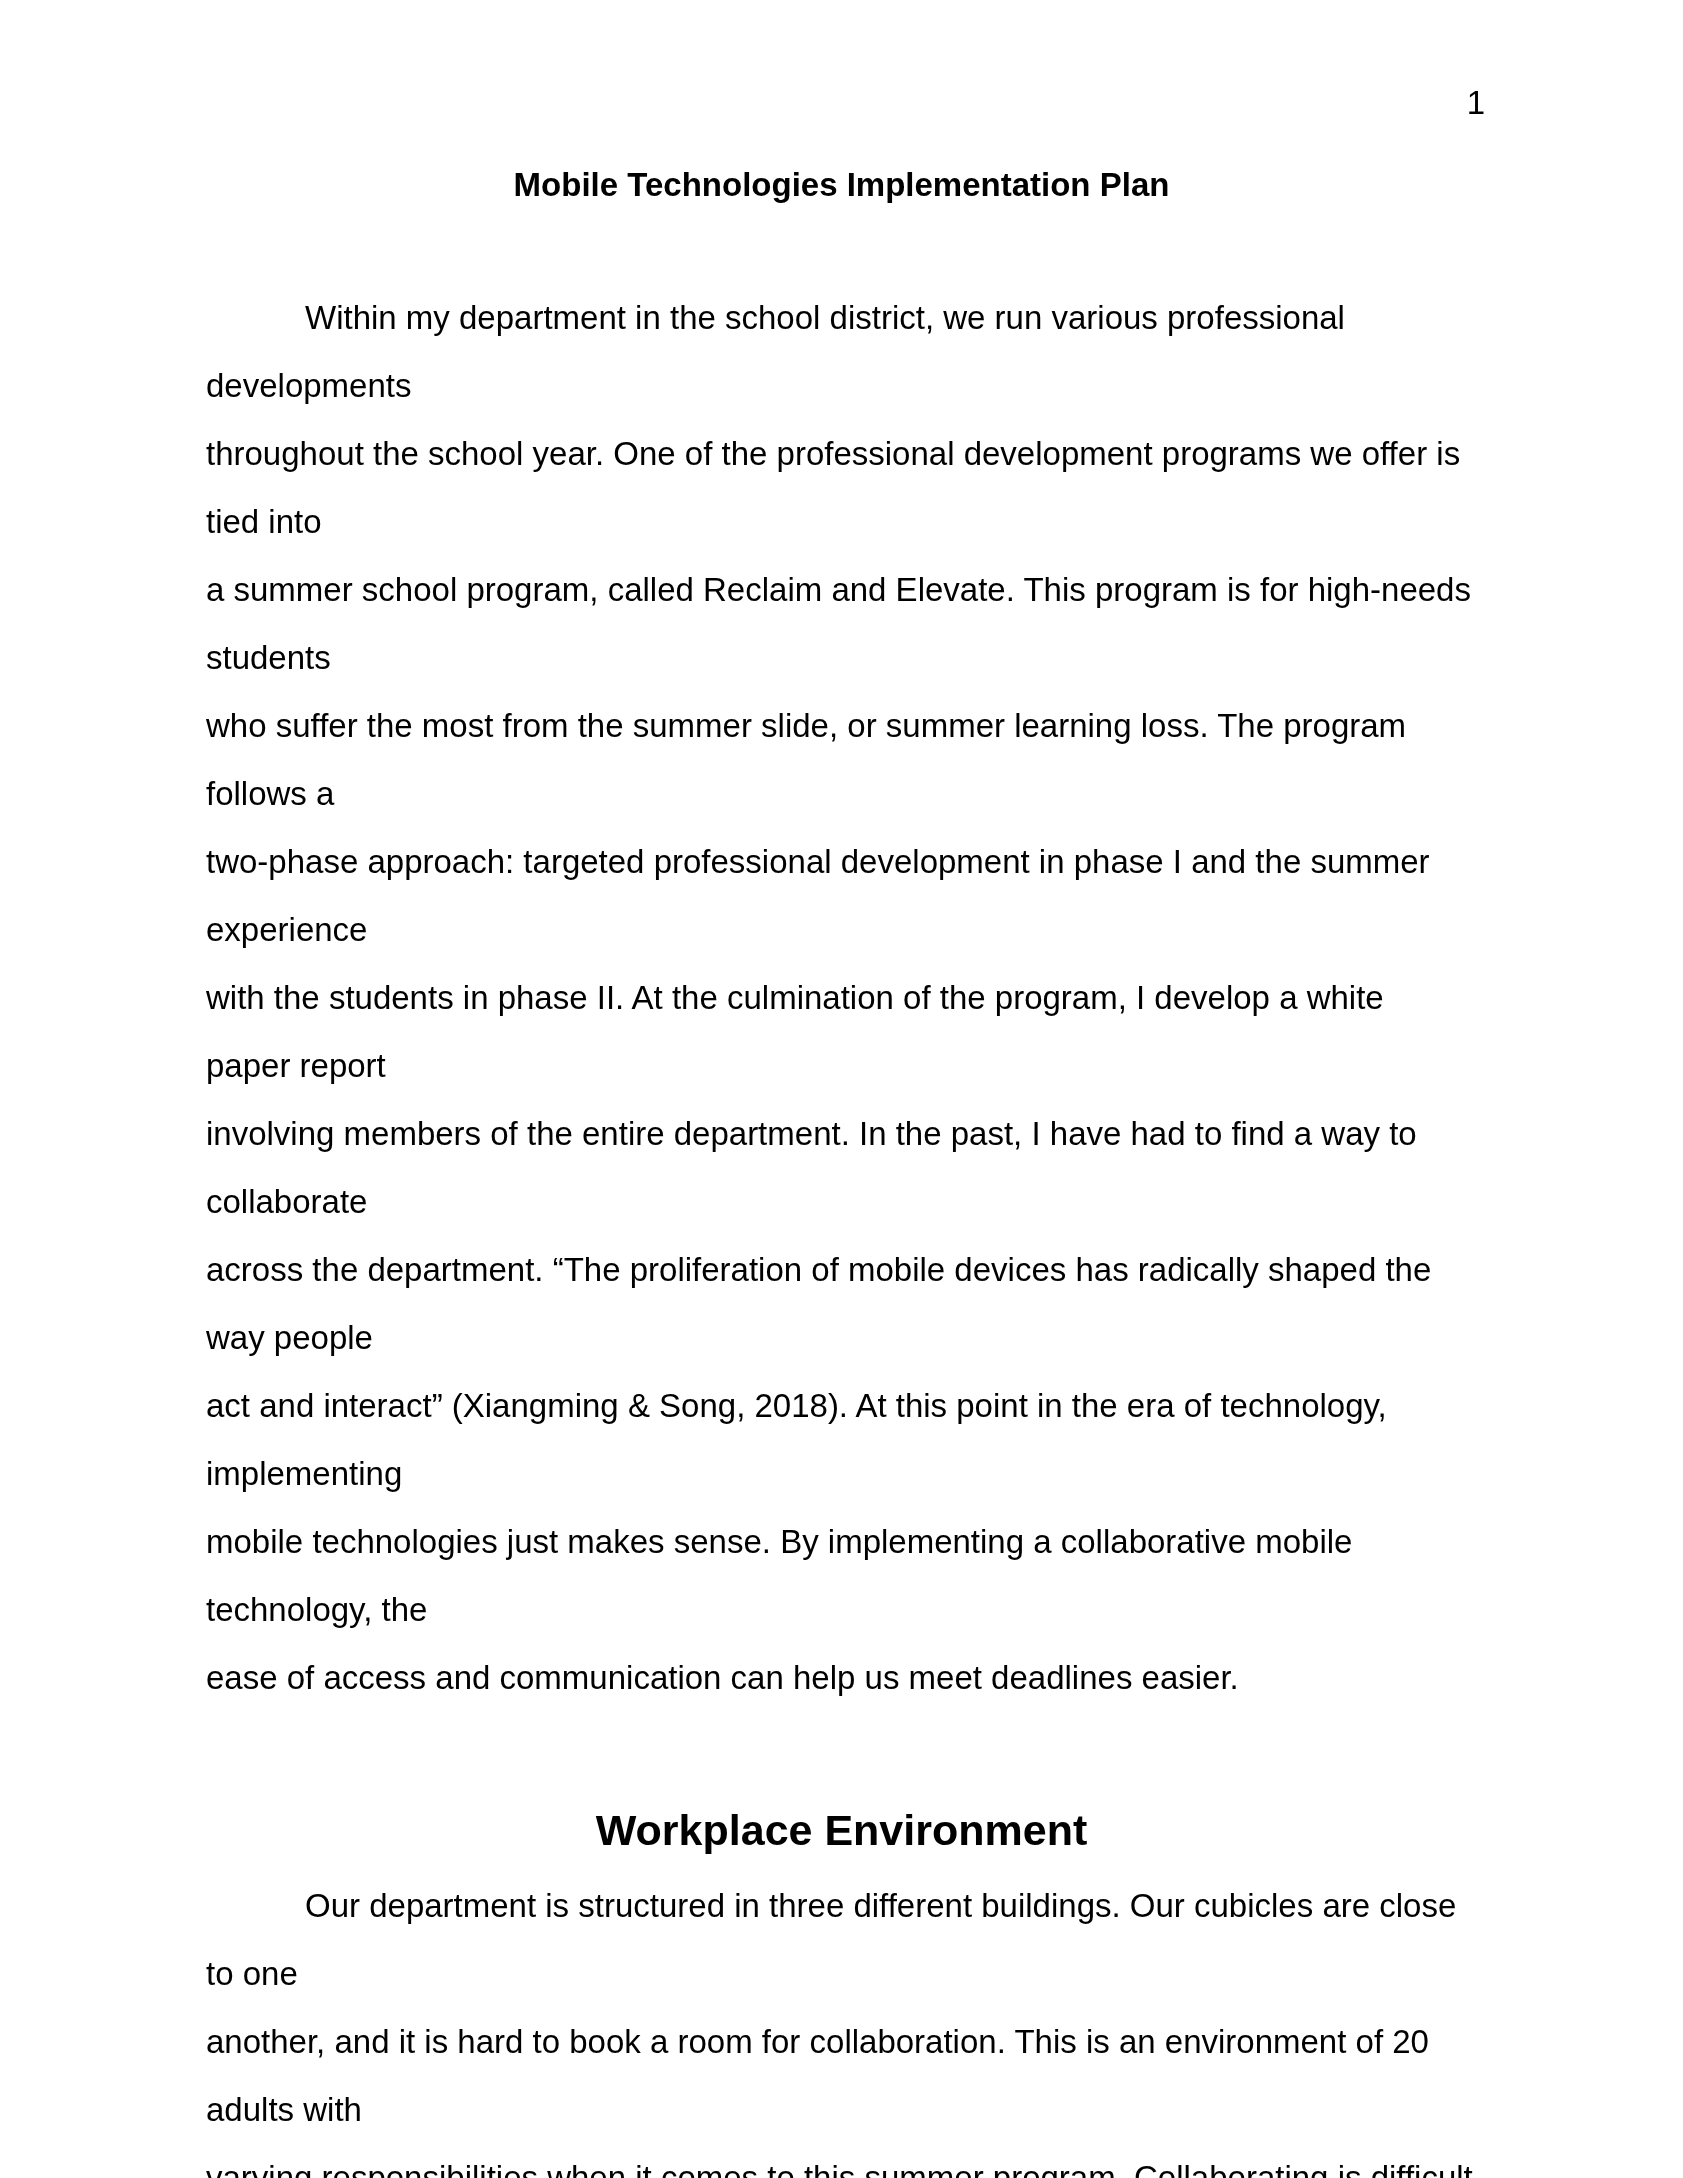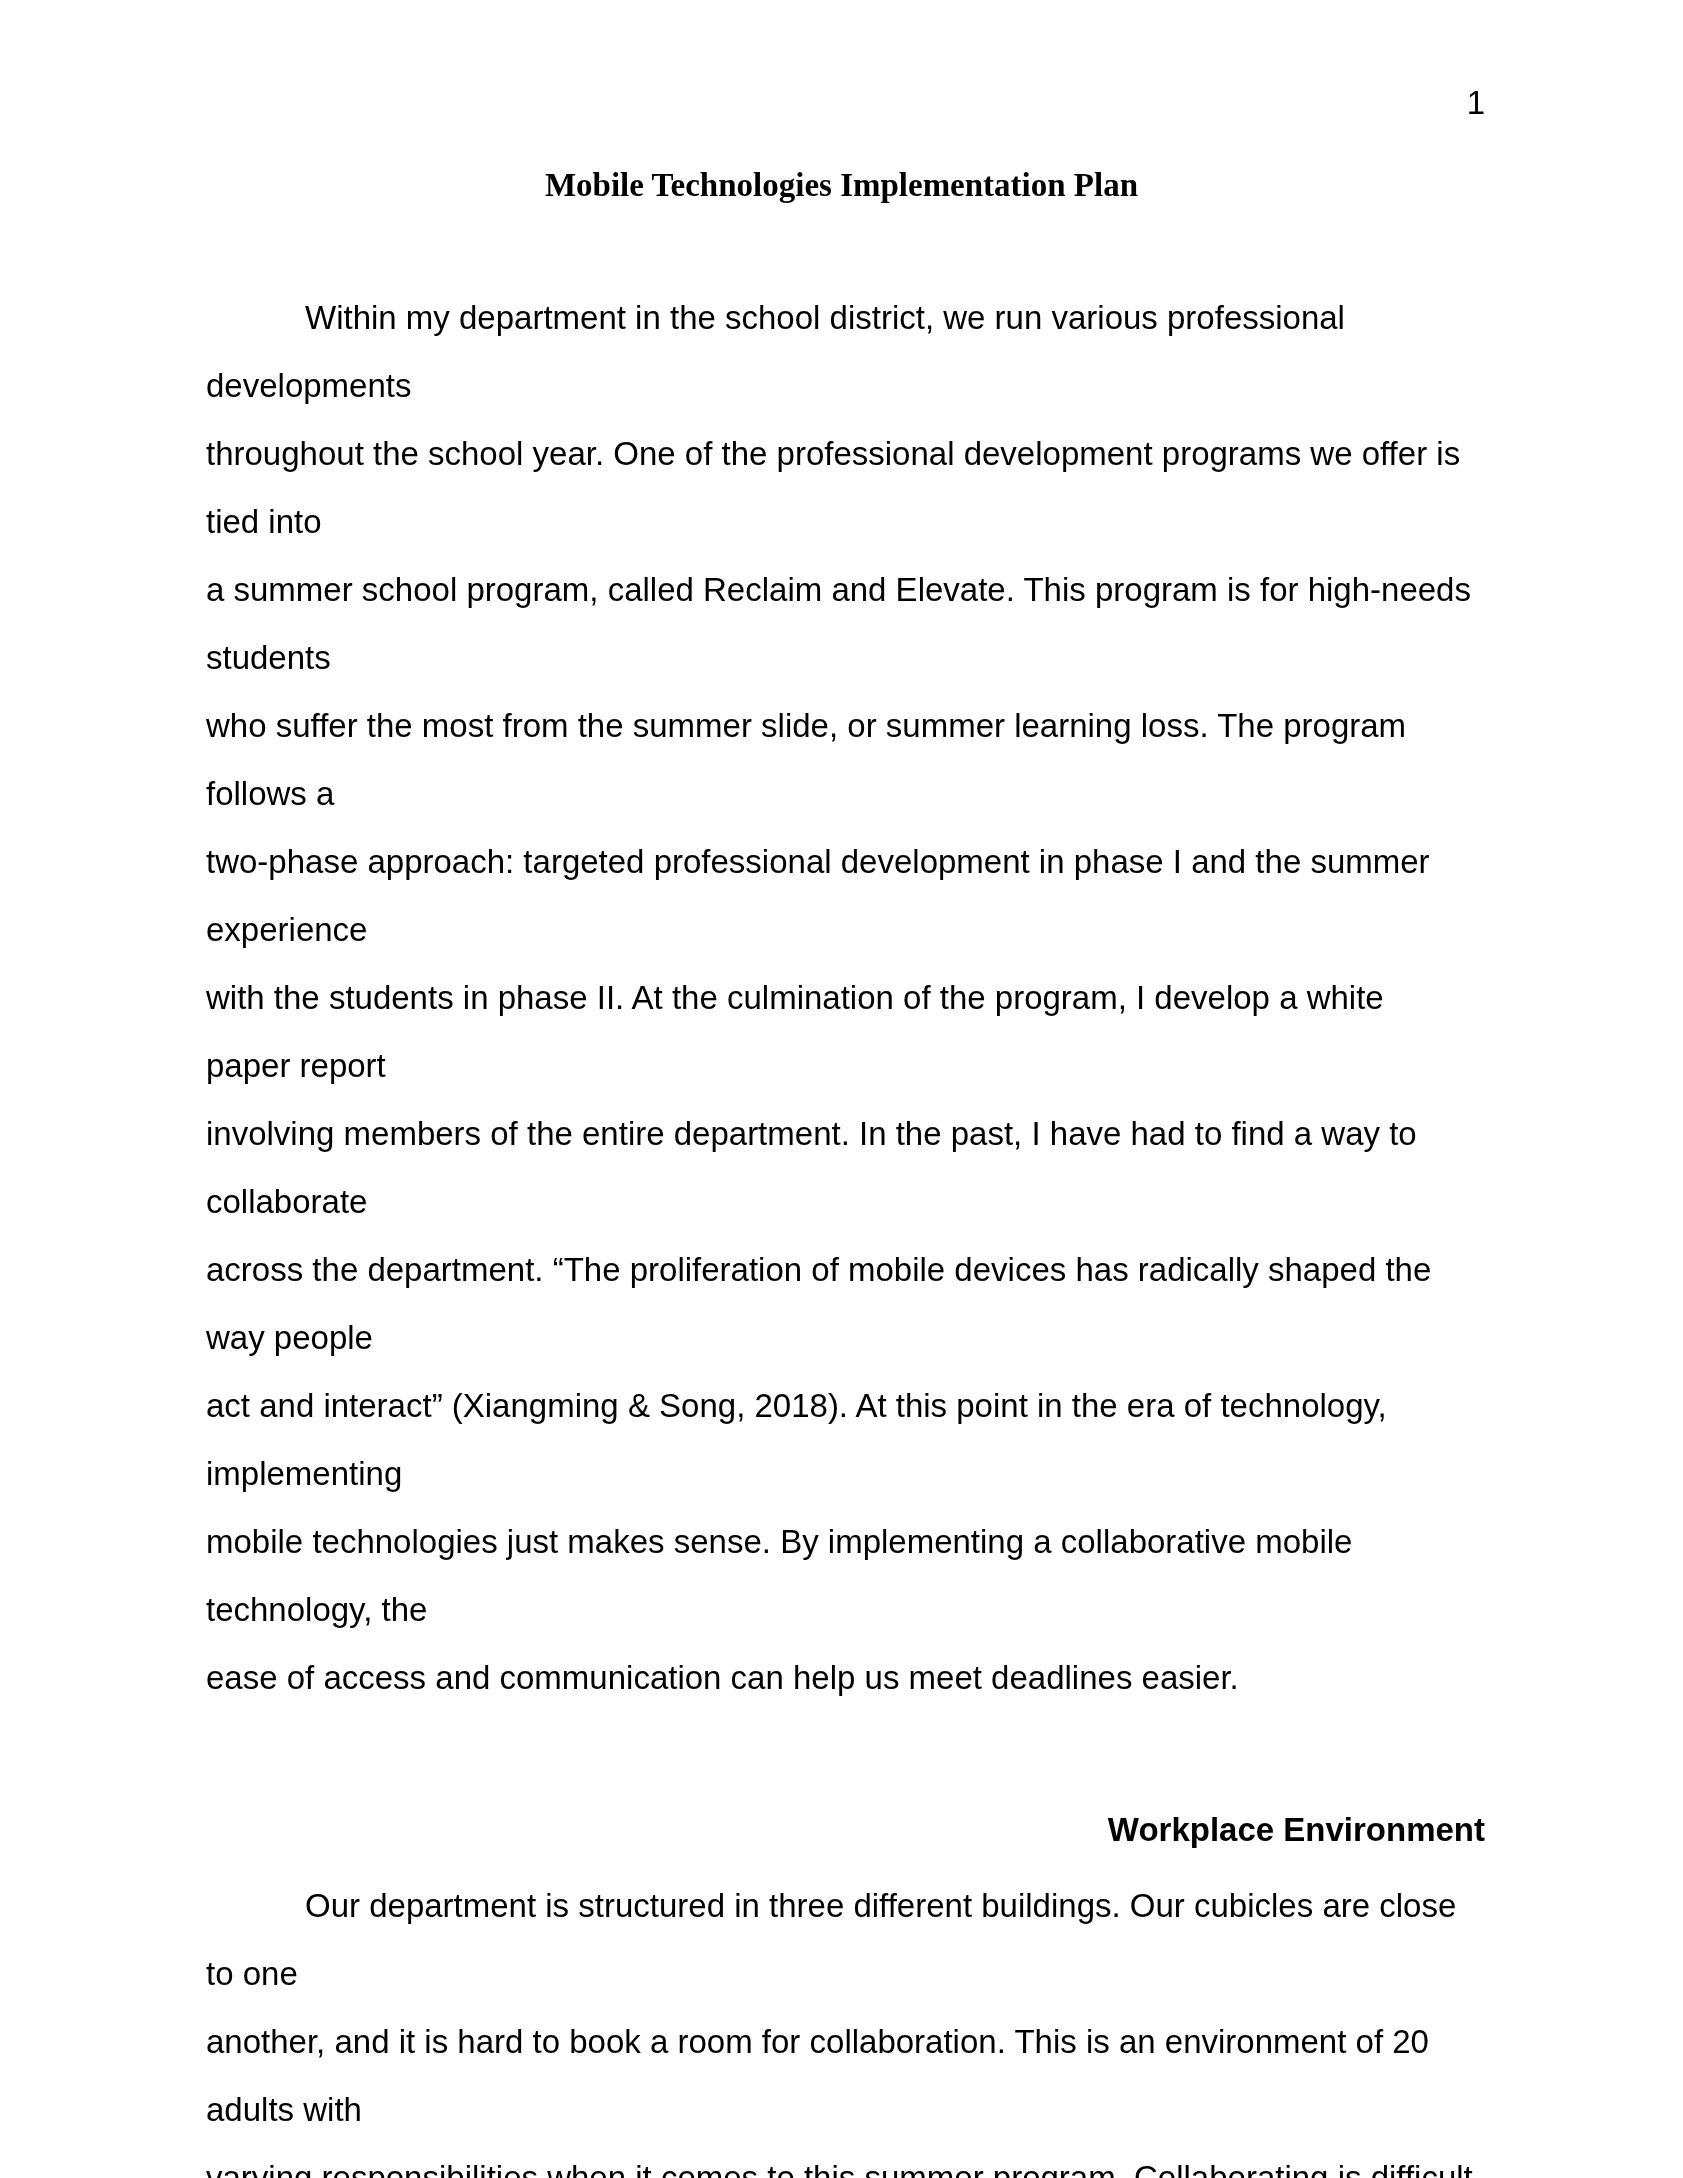--- a/index.html
+++ b/index.html
@@ -26,37 +26,36 @@
   .page-number {
     text-align: right;
     line-height: 68px;
   }
   .doc-title {
     margin: 14px 0 0 0;
     font-size: 33px;
     font-weight: bold;
     text-align: center;
     line-height: 68px;
-    font-family: Liberation Serif, serif;
   }
   .body-par {
     margin: 8px;
     white-space: pre-wrap;
     text-indent: 99px;
     line-height: 68px;
   }
   .par-intro {
     margin-top: 65px;
   }
   .section-heading {
     margin: 0;
-    font-size: 33px;
+    font-size: 43px;
     font-weight: bold;
     line-height: 68px;
-    text-align: right;
+    text-align: center;
   }
   .heading-workplace { margin-top: 84px; }
 </style>
 </head>
 <body>
 
 <div class="page">
 
   <div class="page-number">1</div>
 

